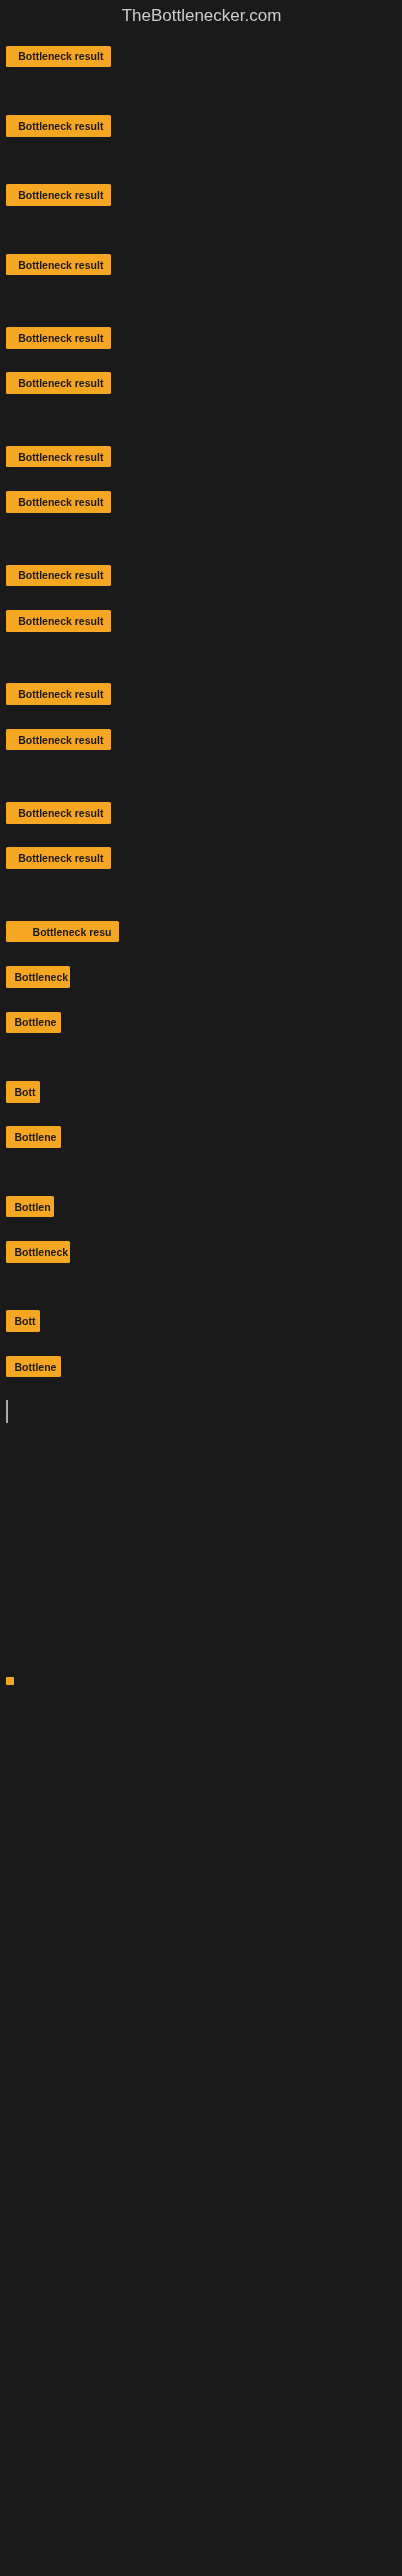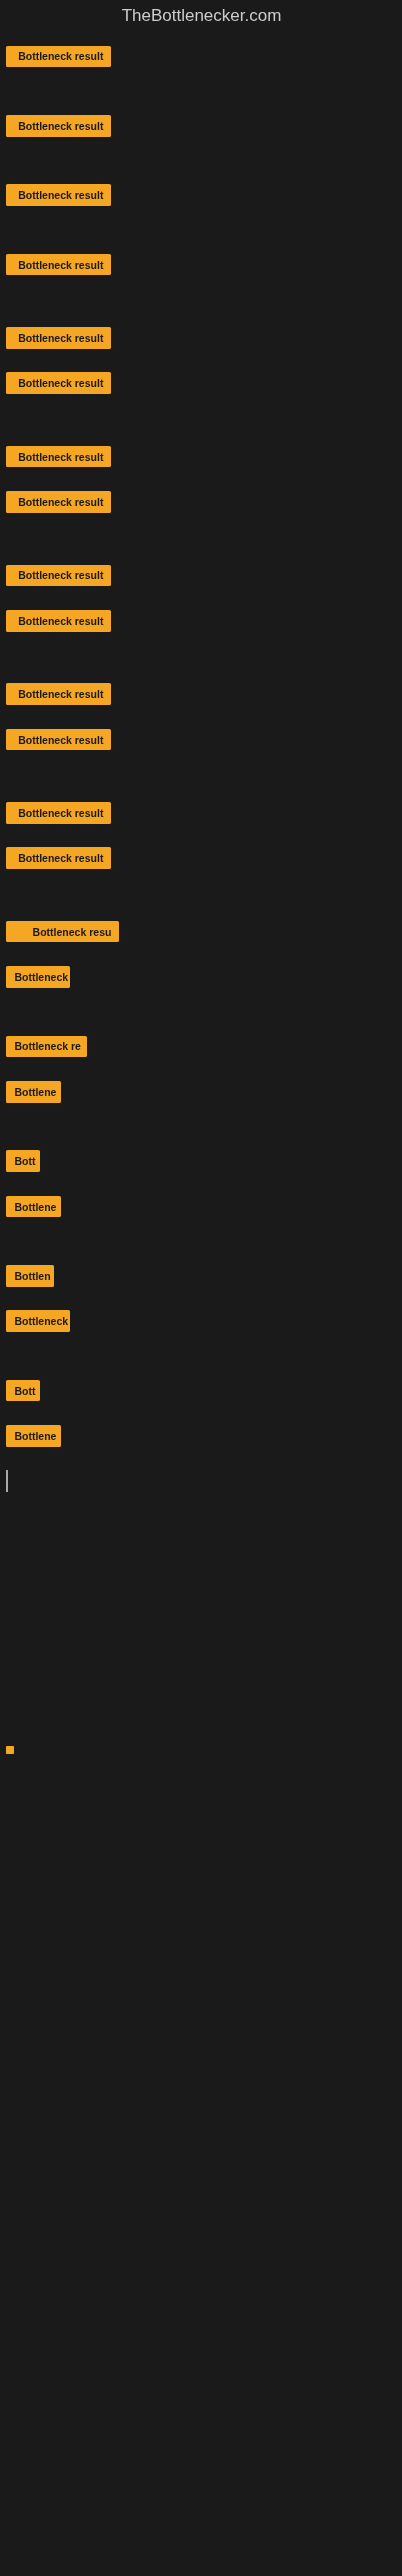--- a/index.html
+++ b/index.html
@@ -52,21 +52,20 @@
     <div style="padding-top: 36px; padding-bottom: 3.2px;"><div class="bottleneck-item" style="width: 105px;">Bottleneck result</div></div>
     <div style="padding-top: 8px; padding-bottom: 3.2px;"><div class="bottleneck-item" style="width: 105px;">Bottleneck result</div></div>
     <div style="padding-top: 36px; padding-bottom: 3.2px;"><div class="bottleneck-item" style="width: 105px;">Bottleneck result</div></div>
     <div style="padding-top: 8px; padding-bottom: 3.2px;"><div class="bottleneck-item" style="width: 105px;">Bottleneck result</div></div>
     <div style="padding-top: 36px; padding-bottom: 3.2px;"><div class="bottleneck-item" style="width: 105px;">Bottleneck result</div></div>
     <div style="padding-top: 8px; padding-bottom: 3.2px;"><div class="bottleneck-item" style="width: 105px;">Bottleneck result</div></div>
     <div style="padding-top: 36px; padding-bottom: 3.2px;"><div class="bottleneck-item" style="width: 105px;">Bottleneck result</div></div>
     <div style="padding-top: 8px; padding-bottom: 3.2px;"><div class="bottleneck-item" style="width: 105px;">Bottleneck result</div></div>
     <div style="padding-top: 36px; padding-bottom: 3.2px;"><div class="bottleneck-item" style="width: 113px;">Bottleneck resu</div></div>
     <div style="padding-top: 8px; padding-bottom: 3.2px;"><div class="bottleneck-item" style="width: 64px;">Bottleneck</div></div>
-    <div style="padding-top: 32px; padding-bottom: 3.2px;"><div class="bottleneck-item" style="width: 81px;">Bottleneck re</div></div>
     <div style="padding-top: 8px; padding-bottom: 3.2px;"><div class="bottleneck-item" style="width: 55px;">Bottlene</div></div>
     <div style="padding-top: 32px; padding-bottom: 3.2px;"><div class="bottleneck-item" style="width: 34px;">Bott</div></div>
     <div style="padding-top: 8px; padding-bottom: 3.2px;"><div class="bottleneck-item" style="width: 55px;">Bottlene</div></div>
     <div style="padding-top: 32px; padding-bottom: 3.2px;"><div class="bottleneck-item" style="width: 48px;">Bottlen</div></div>
     <div style="padding-top: 8px; padding-bottom: 3.2px;"><div class="bottleneck-item" style="width: 64px;">Bottleneck</div></div>
     <div style="padding-top: 32px; padding-bottom: 3.2px;"><div class="bottleneck-item" style="width: 34px;">Bott</div></div>
     <div style="padding-top: 8px; padding-bottom: 3.2px;"><div class="bottleneck-item" style="width: 55px;">Bottlene</div></div>
   </div>
 
 <div style="margin: 12px 6.4px; width: 1.6px; height: 22.5px; background-color: rgb(170, 170, 170); display: block;" id="cursor-el"></div>

